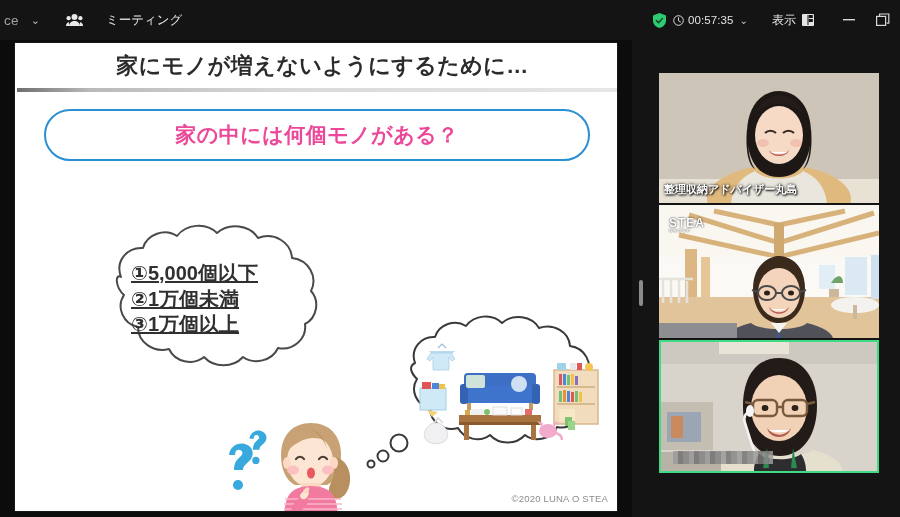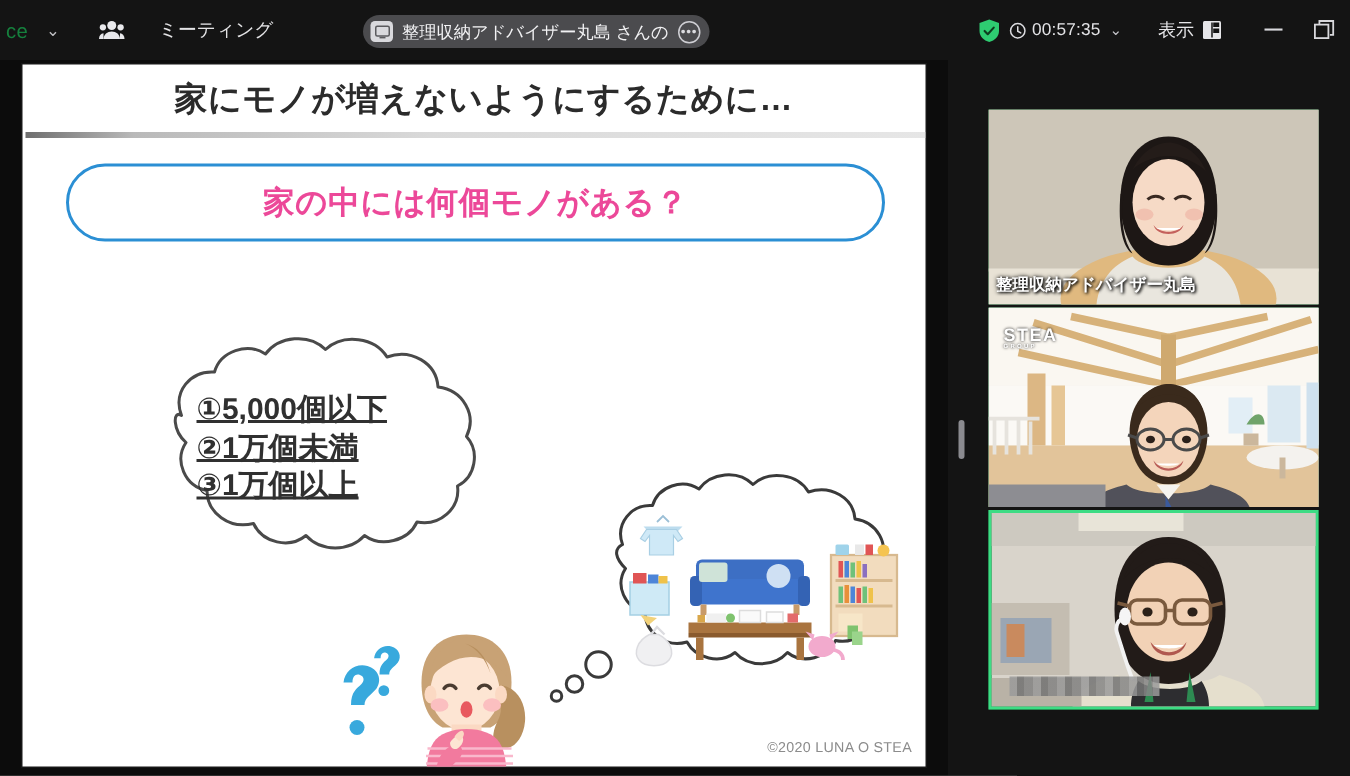--- a/index.html
+++ b/index.html
@@ -10,21 +10,21 @@
     position:relative;
   }
   .app{ position:absolute; inset:0; background:#141414; }
 
   
   .topbar{
     position:absolute; left:0; top:0; width:900px; height:40px;
     background:#141414; display:flex; align-items:center;
   }
   .tb-left{ display:flex; align-items:center; gap:0; padding-left:4px; }
-  .tb-appname{ color:#15803d; font-size:13.5px; letter-spacing:.2px; }
+  .tb-appname{ color:#a3a3a3; font-size:13.5px; letter-spacing:.2px; }
   .chev{ color:#bdbdc0; font-size:11px; padding:0 8px 0 12px; }
   .tb-meeting{ display:flex; align-items:center; gap:23px; margin-left:18px; }
   .tb-meeting-label{ color:#e4e4e6; font-size:12.5px; }
   .ppl-icon{ width:17px; height:14px; display:block; }
 
   .pill{
     position:absolute; left:242px; top:10px;
     height:22px; display:flex; align-items:center; gap:6px;
     background:#4b4b4e; border-radius:12px; padding:0 6px 0 5px;
   }
@@ -145,30 +145,20 @@
             <circle cx="2.6" cy="5.2" r="2.1" fill="#e9e9ec"></circle>
             <circle cx="14.4" cy="5.2" r="2.1" fill="#e9e9ec"></circle>
             <path d="M0 13c0-2.2 1.2-3.6 3-3.8V13z" fill="#e9e9ec"></path>
             <path d="M17 13c0-2.2-1.2-3.6-3-3.8V13z" fill="#e9e9ec"></path>
           </svg>
         </span>
         <span class="tb-meeting-label">ミーティング</span>
       </div>
     </div>
 
-    <div class="pill">
-      <span class="pill-ico">
-        <svg width="10" height="9" viewBox="0 0 10 9">
-          <rect x="0.5" y="0.5" width="9" height="6.5" rx="1" fill="none" stroke="#5a5a5e" stroke-width="1"></rect>
-          <rect x="3" y="7.6" width="4" height="1" fill="#5a5a5e"></rect>
-        </svg>
-      </span>
-      <span class="pill-text">整理収納アドバイザー丸島 さんの</span>
-      <span class="pill-more">•••</span>
-    </div>
 
     <div class="tb-right">
       <span>
         <svg class="shield" viewBox="0 0 13 15">
           <path d="M6.5 0L13 2.4v5.1c0 4-2.8 6.4-6.5 7.5C2.8 13.9 0 11.5 0 7.5V2.4z" fill="#2ecc71"></path>
           <path d="M3.4 7.6l2.1 2.2 4-4.4" stroke="#0e3d1f" stroke-width="1.4" fill="none" stroke-linecap="round" stroke-linejoin="round"></path>
         </svg>
       </span>
       <div class="timer-grp">
         <span>

